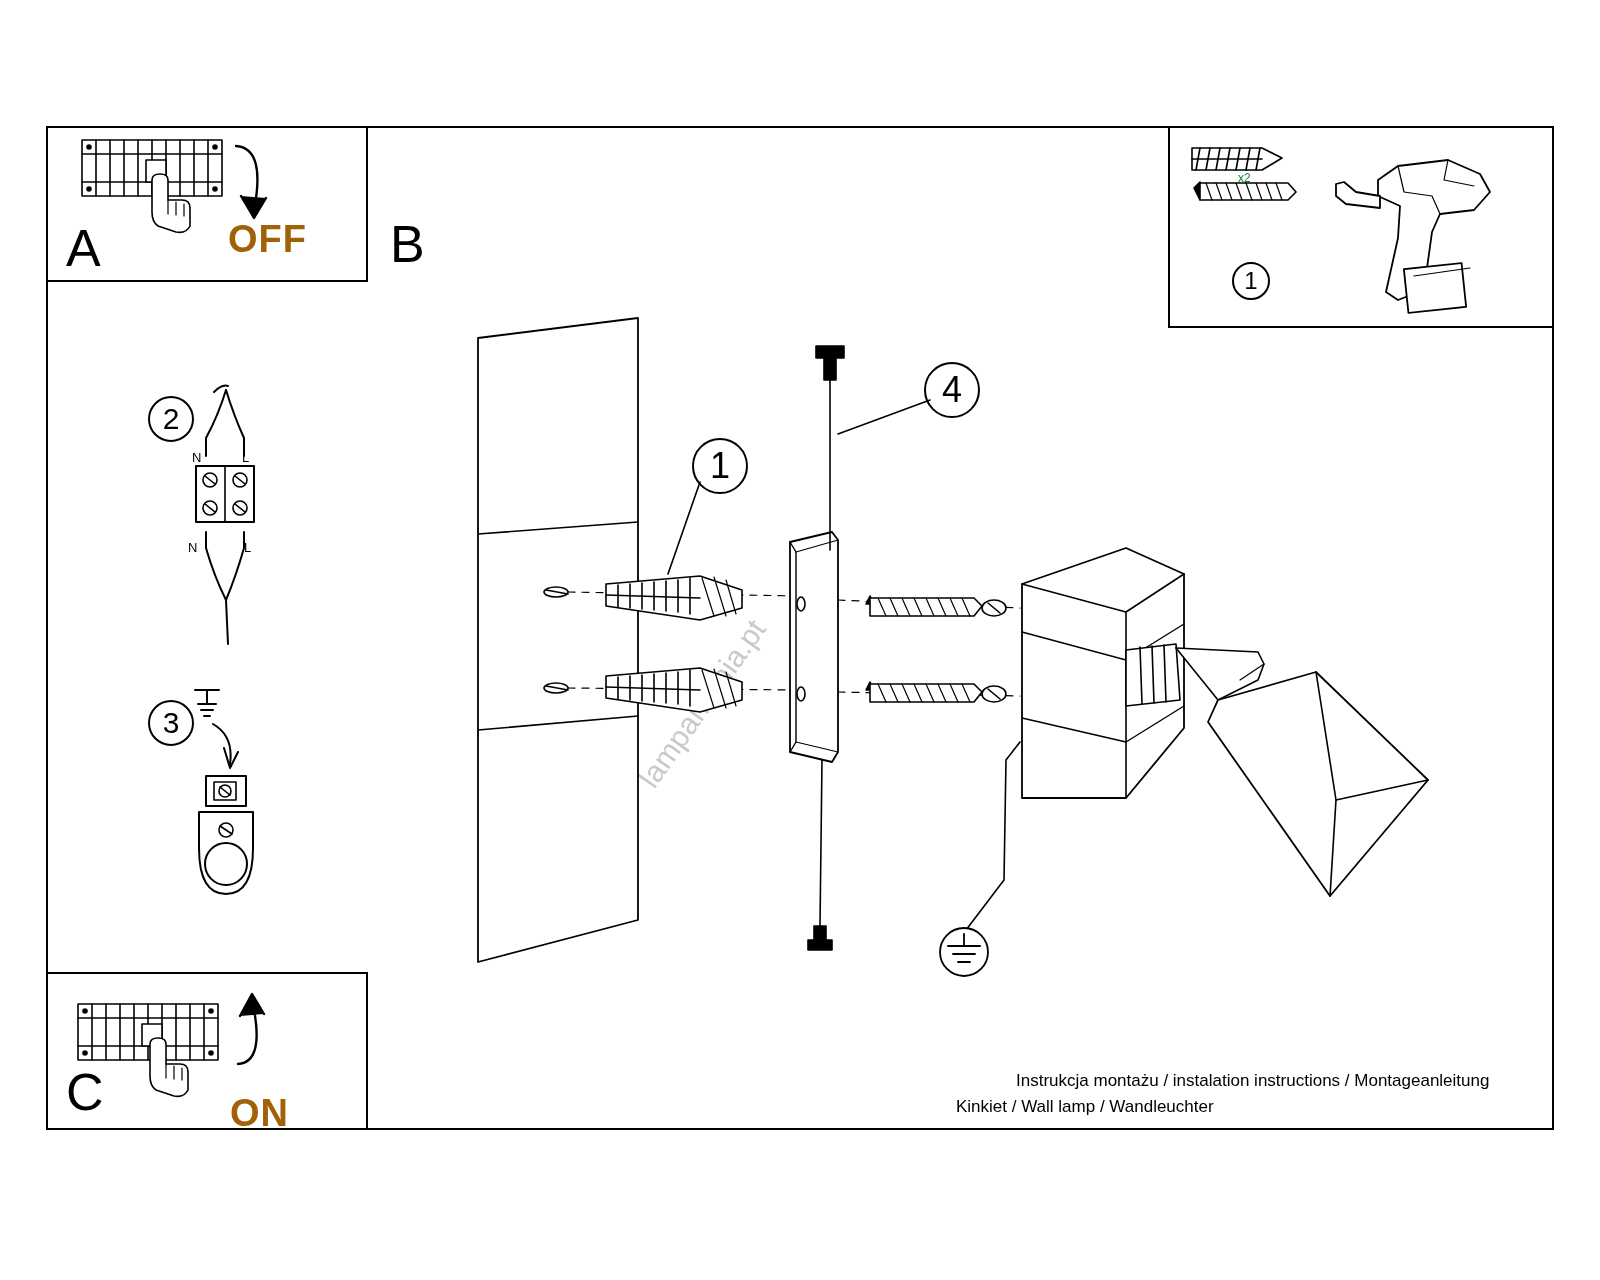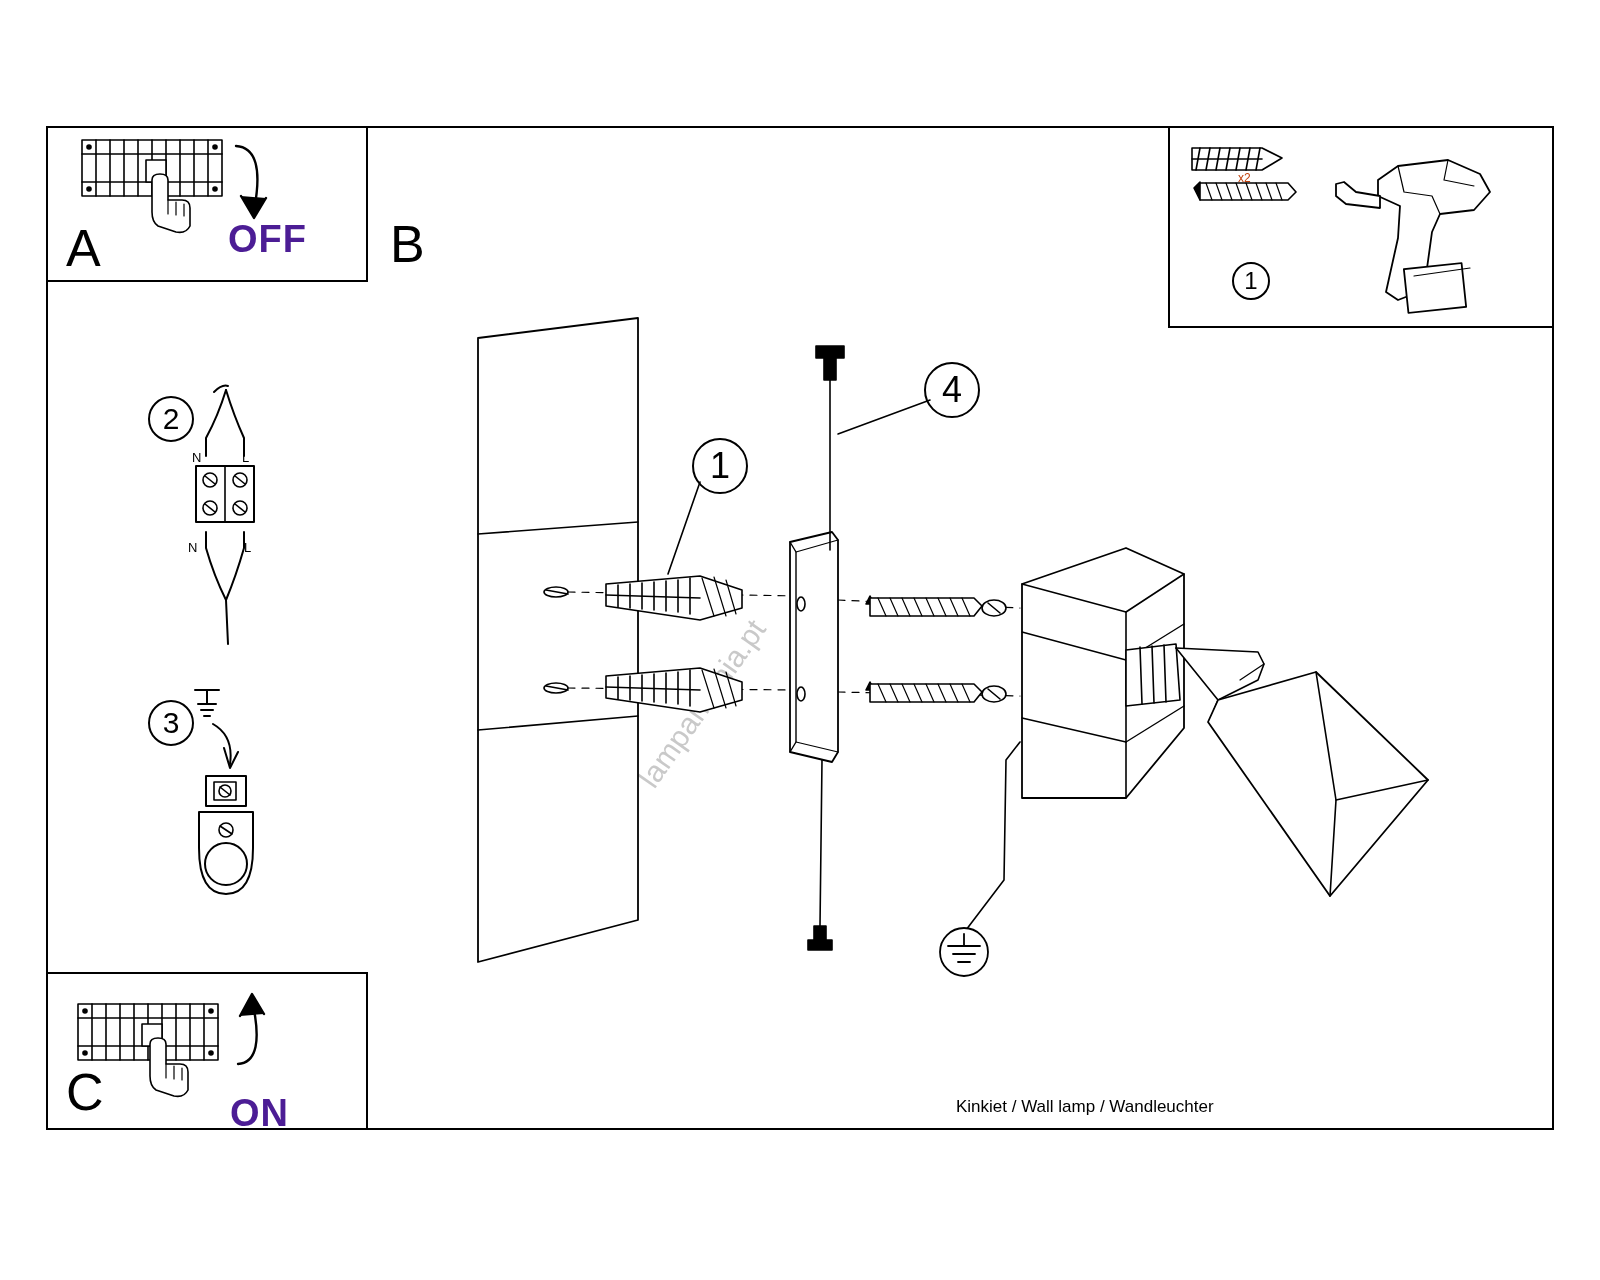--- a/index.html
+++ b/index.html
@@ -51,27 +51,27 @@
     font-size: 52px;
     font-weight: 400;
     color: #000;
     line-height: 1;
   }
   .big-label {
     position: absolute;
     font-size: 38px;
     font-weight: 700;
     letter-spacing: 1px;
-    color: #4c1d95;
+    color: #a16207;
     line-height: 1;
   }
   .small-text {
     position: absolute;
     font-size: 12px;
-    color: #c2410c;
+    color: #15803d;
     line-height: 1;
   }
   .caption {
     position: absolute;
     font-size: 17px;
     color: #000;
     line-height: 1.5;
     font-family: "Liberation Sans", sans-serif;
   }
   .svg-layer {
@@ -125,20 +125,21 @@
   <div class="big-letter" style="left:66px; top:222px;">A</div>
   <div class="big-label" style="left:228px; top:220px;">OFF</div>
 
   <div class="big-letter" style="left:66px; top:1066px;">C</div>
   <div class="big-label" style="left:230px; top:1066px;margin-top:28px;">ON</div>
 
   <div class="big-letter" style="left:390px; top:218px;">B</div>
 
   <div class="small-text" style="left:1238px; top:172px;">x2</div>
 
+  <div class="caption" style="left:1016px; top:1068px;">Instrukcja montażu / instalation instructions / Montageanleitung</div>
   <div class="caption" style="left:956px; top:1094px;">Kinkiet / Wall lamp / Wandleuchter</div>
 
   <div class="wm" style="left:660px; top:760px;">lampamania.pt</div>
 
   <div class="circnum" style="left:148px; top:396px;">2</div>
   <div class="circnum" style="left:148px; top:700px;">3</div>
   <div class="circnum small" style="left:1232px; top:262px;">1</div>
   <div class="circnum" style="left:692px; top:438px; width:56px; height:56px; font-size:36px;">1</div>
   <div class="circnum" style="left:924px; top:362px; width:56px; height:56px; font-size:36px;">4</div>
 

